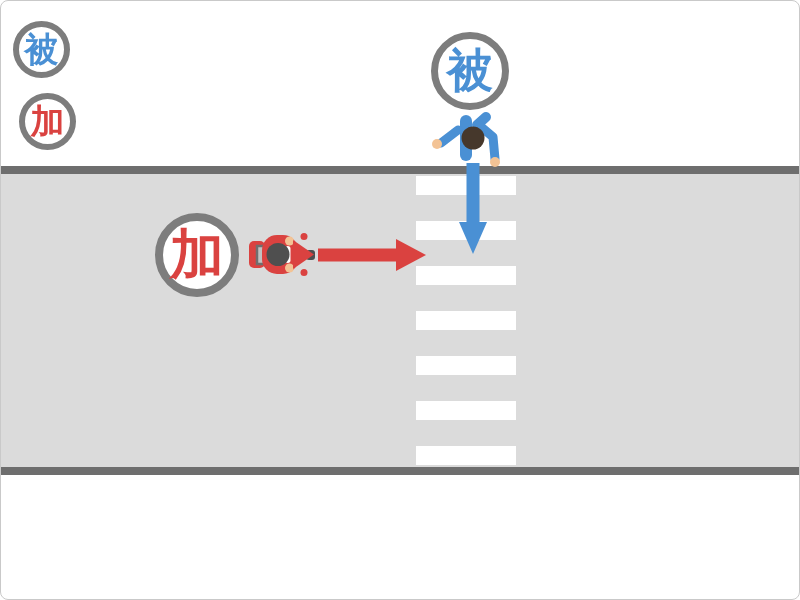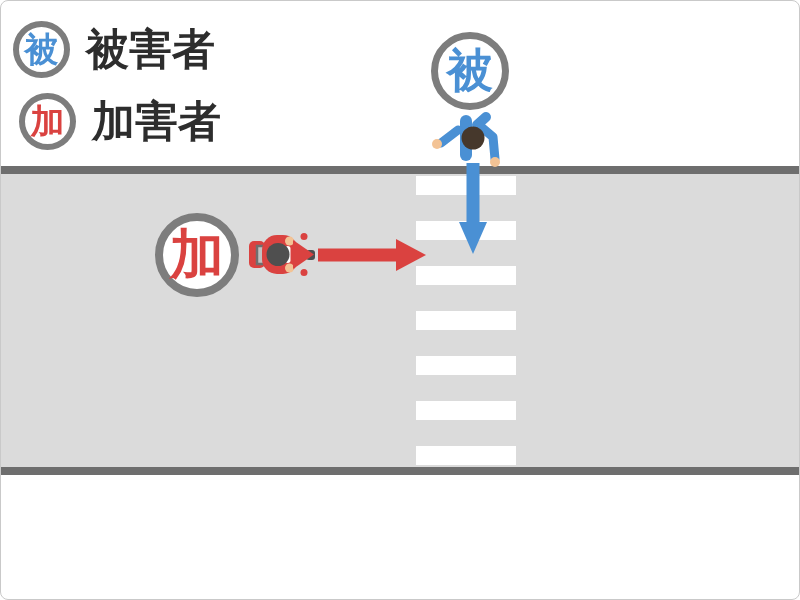--- a/index.html
+++ b/index.html
@@ -113,22 +113,20 @@
     <span>被</span>
   </div>
   <div class="badge offender-big">
     <span>加</span>
   </div>
 
   <div class="legend-row r1">
     <div class="badge legend-badge victim">
       <span>被</span>
     </div>
-    <span class="legend-label">被害者</span>
   </div>
   <div class="legend-row r2">
     <div class="badge legend-badge offender">
       <span>加</span>
     </div>
-    <span class="legend-label">加害者</span>
   </div>
 
 </div>
 
 </body></html>

